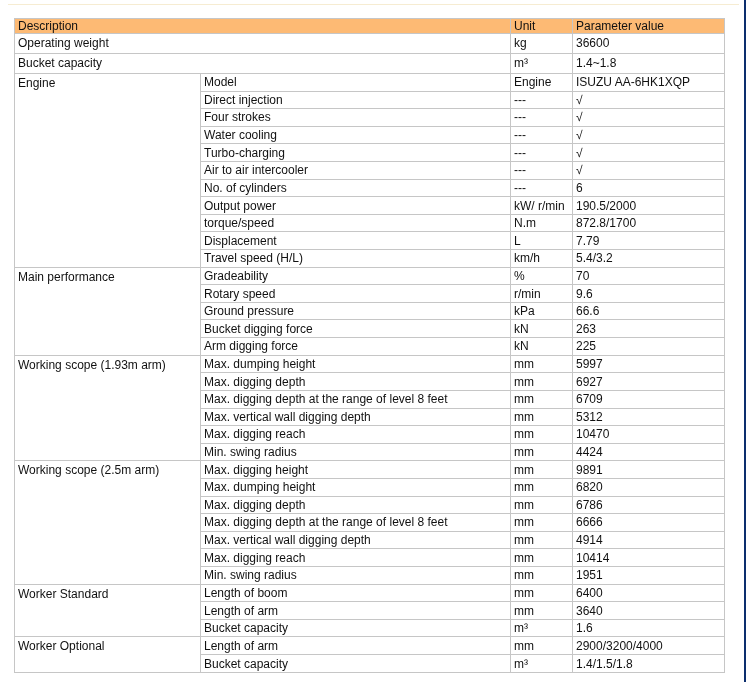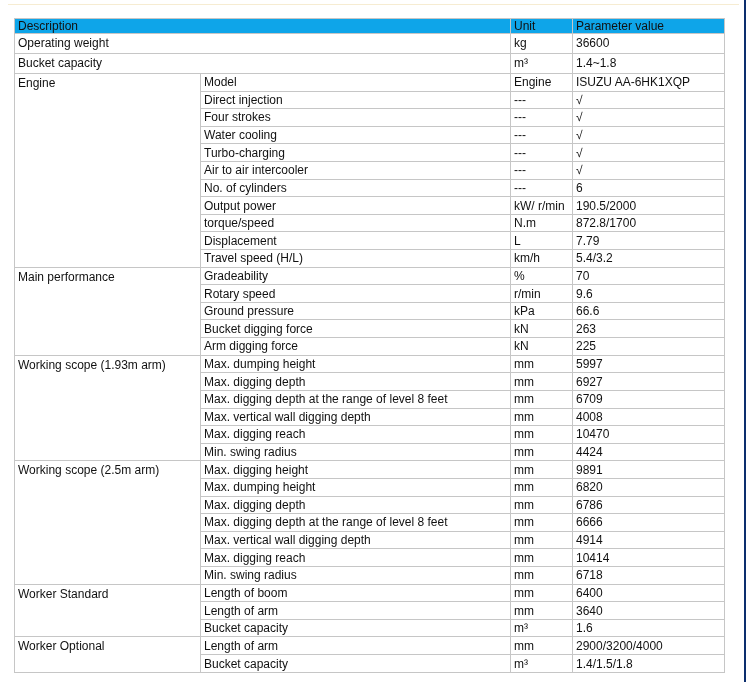--- a/index.html
+++ b/index.html
@@ -42,21 +42,21 @@
     font-weight: normal;
     color: #111111;
     text-align: left;
     vertical-align: middle;
     padding: 0 2px 0 3px;
     white-space: nowrap;
     overflow: hidden;
     line-height: 14px;
   }
   .spec thead th {
-    background: #0ea5e9;
+    background: #fdba74;
   }
   .spec td.group {
     vertical-align: top;
     padding-top: 2px;
   }
 </style>
 </head>
 <body>
 
 <div class="top-accent"></div>
@@ -181,21 +181,21 @@
         <td>6927</td>
       </tr>
       <tr>
         <td>Max. digging depth at the range of level 8 feet</td>
         <td>mm</td>
         <td>6709</td>
       </tr>
       <tr>
         <td>Max. vertical wall digging depth</td>
         <td>mm</td>
-        <td>4008</td>
+        <td>5312</td>
       </tr>
       <tr>
         <td>Max. digging reach</td>
         <td>mm</td>
         <td>10470</td>
       </tr>
       <tr>
         <td>Min. swing radius</td>
         <td>mm</td>
         <td>4424</td>
@@ -227,21 +227,21 @@
         <td>4914</td>
       </tr>
       <tr>
         <td>Max. digging reach</td>
         <td>mm</td>
         <td>10414</td>
       </tr>
       <tr>
         <td>Min. swing radius</td>
         <td>mm</td>
-        <td>6718</td>
+        <td>1951</td>
       </tr>
       <tr>
         <td class="group" rowspan="3">Worker Standard</td>
         <td>Length of boom</td>
         <td>mm</td>
         <td>6400</td>
       </tr>
       <tr>
         <td>Length of arm</td>
         <td>mm</td>

